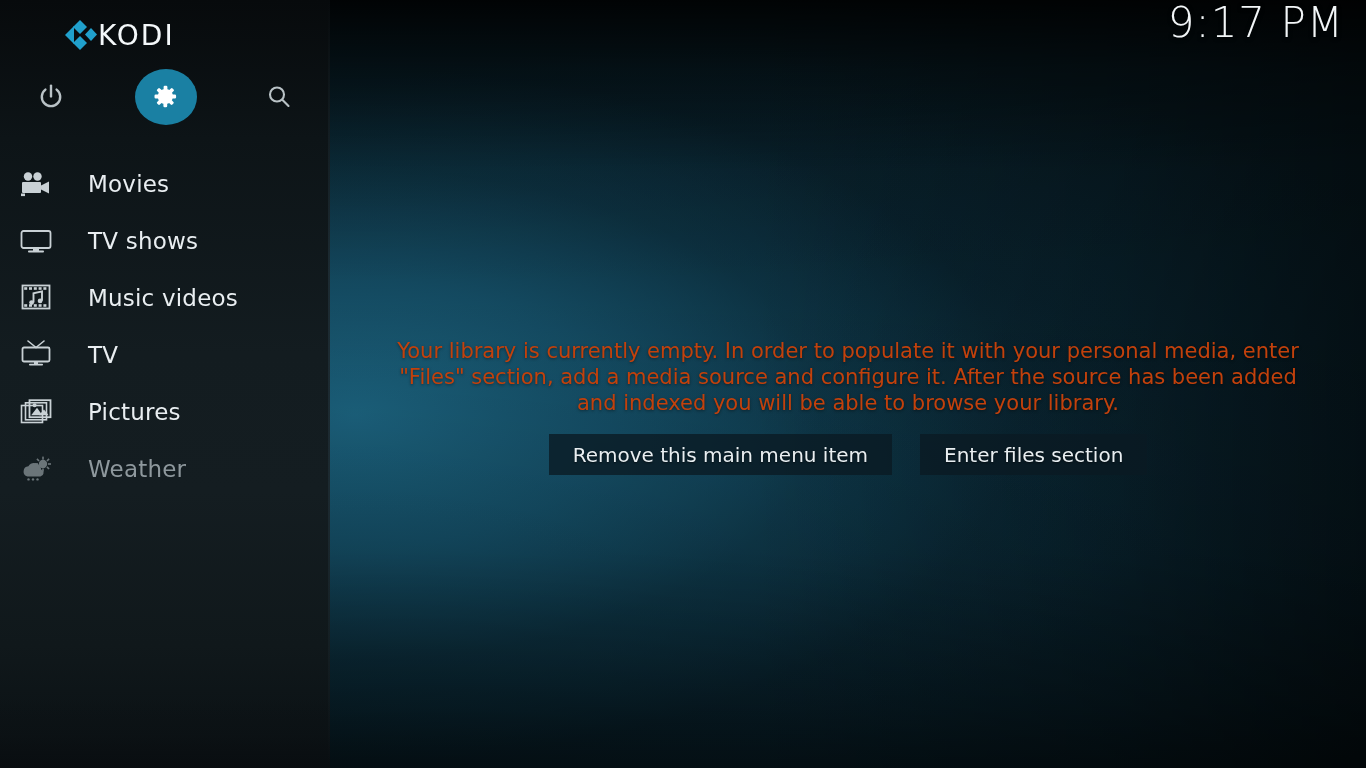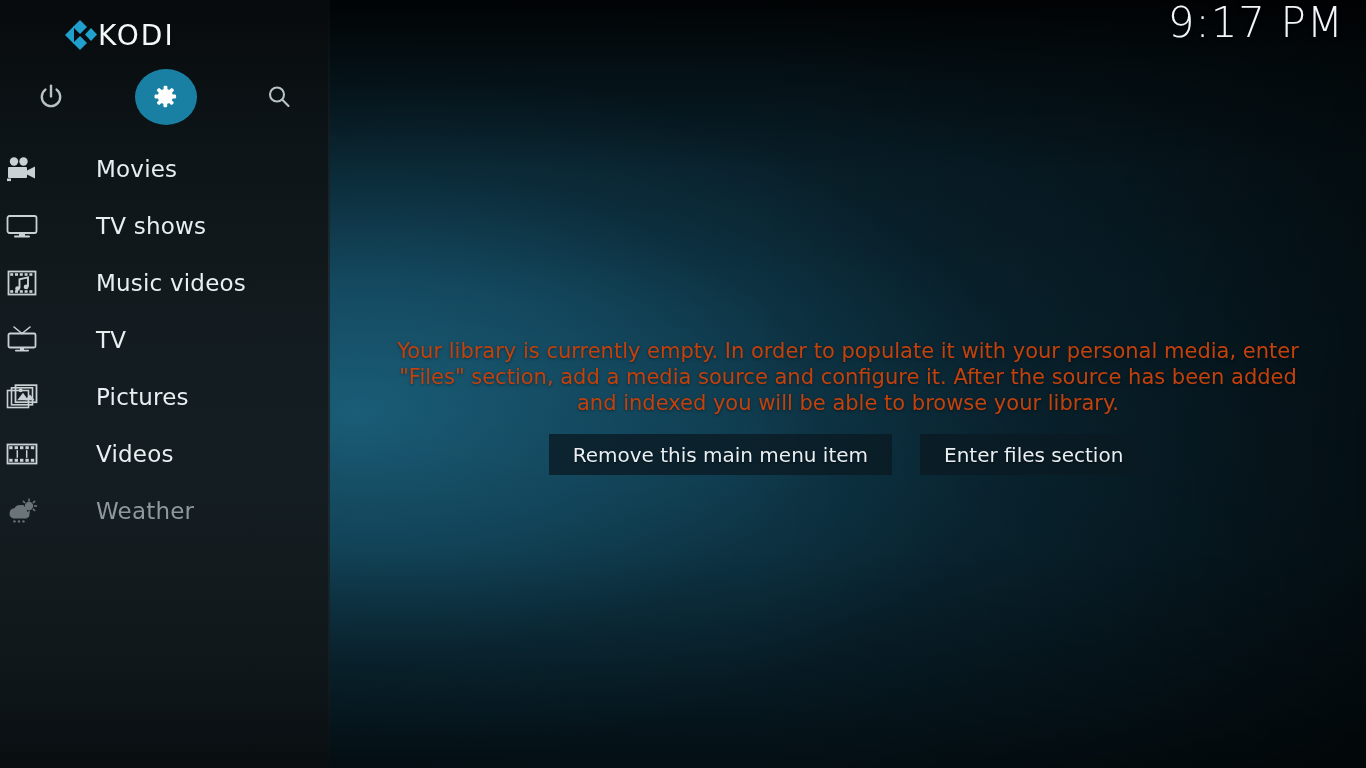--- a/index.html
+++ b/index.html
@@ -131,24 +131,24 @@
   .act svg { position:relative; z-index:2; display:block; }
 
   
   .menu {
     position:absolute;
     left:0; top:140px;
     width:330px;
   }
   .menu-item {
     display:flex;
-    align-items:center;
+    align-items:flex-end;
     height:57px;
+    padding-left:14px;
     cursor:pointer;
-    gap:22px;
   }
   .menu-icon {
     width:44px;
     display:flex; align-items:center; justify-content:center;
     flex:0 0 44px;
   }
   .menu-label {
     margin-left:30px;
     font-size:23px;
     font-weight:400;
@@ -351,44 +351,20 @@
             <rect x="5.5" y="3.8" width="21" height="17" fill="none" stroke="#c9d1d5" stroke-width="1.6"></rect>
             <rect x="9.5" y="1.2" width="21" height="17" fill="none" stroke="#c9d1d5" stroke-width="1.8"></rect>
             <circle cx="14.6" cy="6.2" r="2" fill="#c9d1d5"></circle>
             <polygon points="11.2,16.2 17,8.8 22.4,16.2" fill="#c9d1d5"></polygon>
             <polygon points="19,16.2 24,10.4 28.6,16.2" fill="#c9d1d5"></polygon>
           </svg>
         </span>
         <span class="menu-label">Pictures</span>
       </div>
 
-      <div class="menu-item">
-        <span class="menu-icon">
-          <svg width="32" height="26" viewBox="0 0 32 26" xmlns="http://www.w3.org/2000/svg">
-            <rect x="1.5" y="3.5" width="29" height="19" fill="none" stroke="#c9d1d5" stroke-width="1.8"></rect>
-            <g fill="#c9d1d5">
-              <rect x="3.2" y="5.2" width="3.4" height="3"></rect>
-              <rect x="8.6" y="5.2" width="3.4" height="3"></rect>
-              <rect x="14.0" y="5.2" width="3.4" height="3"></rect>
-              <rect x="19.4" y="5.2" width="3.4" height="3"></rect>
-              <rect x="24.8" y="5.2" width="3.4" height="3"></rect>
-              <rect x="3.2" y="17.8" width="3.4" height="3"></rect>
-              <rect x="8.6" y="17.8" width="3.4" height="3"></rect>
-              <rect x="14.0" y="17.8" width="3.4" height="3"></rect>
-              <rect x="19.4" y="17.8" width="3.4" height="3"></rect>
-              <rect x="24.8" y="17.8" width="3.4" height="3"></rect>
-            </g>
-            <g stroke="#c9d1d5" stroke-width="1.5">
-              <line x1="11.3" y1="9.2" x2="11.3" y2="16.8"></line>
-              <line x1="20.7" y1="9.2" x2="20.7" y2="16.8"></line>
-            </g>
-          </svg>
-        </span>
-        <span class="menu-label">Videos</span>
-      </div>
 
 
       <div class="menu-item dim">
         <span class="menu-icon">
           <svg width="32" height="26" viewBox="0 0 32 26" xmlns="http://www.w3.org/2000/svg">
             <g fill="#8d979c">
               <circle cx="23" cy="8" r="4.2"></circle>
               <g>
                 <rect x="22.2" y="0.6" width="1.6" height="3"></rect>
                 <rect x="22.2" y="12.6" width="1.6" height="3"></rect>

